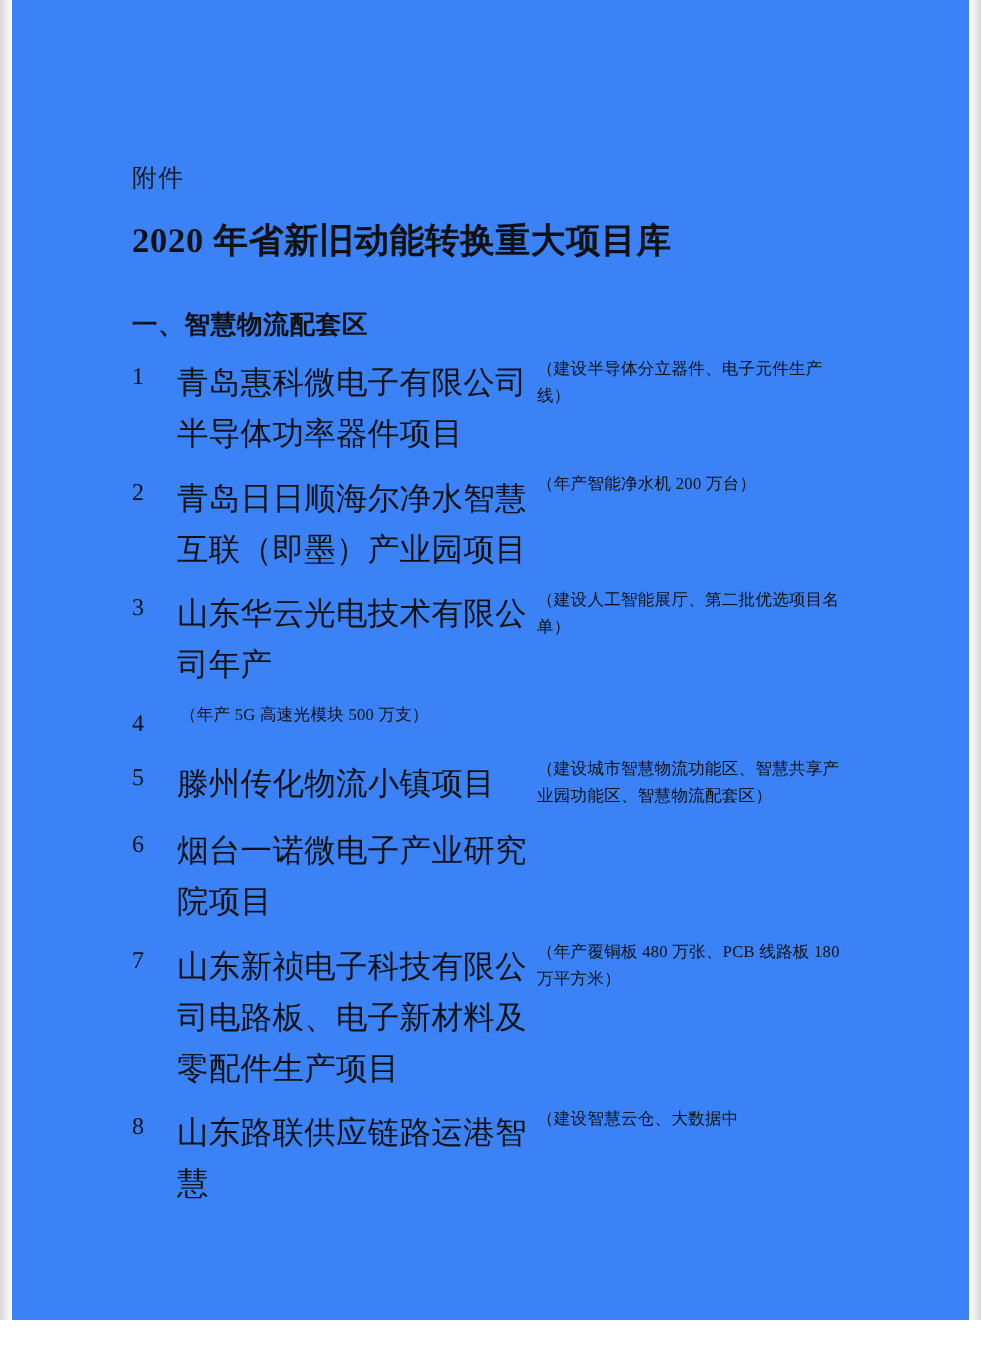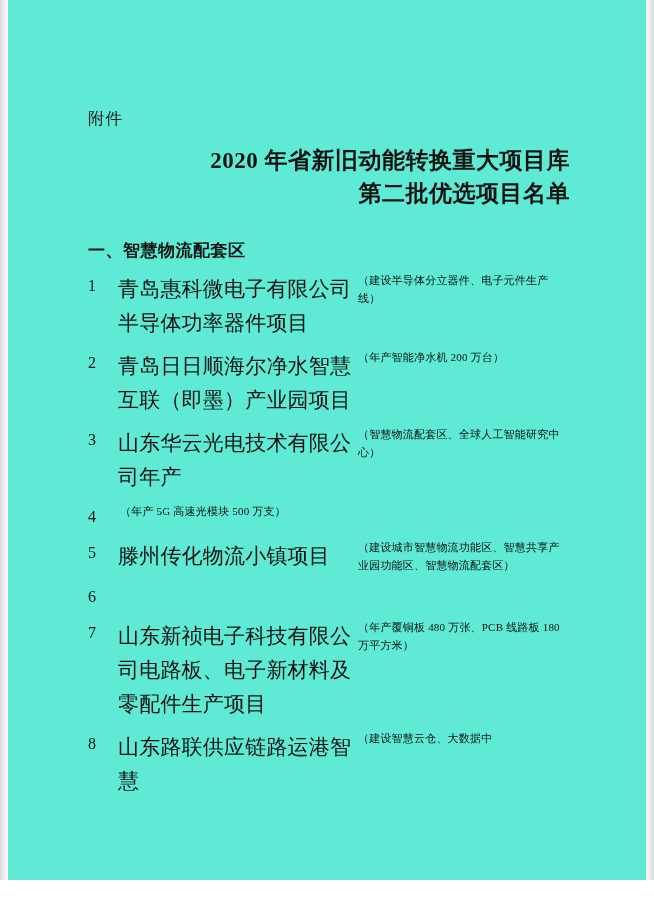--- a/index.html
+++ b/index.html
@@ -10,21 +10,21 @@
   body {
     width: 654px;
     height: 906px;
     overflow: hidden;
     font-family: "Liberation Serif", serif;
   }
   #page {
     position: relative;
     width: 654px;
     height: 906px;
-    background: #5eead4;
+    background: #3b82f6;
     box-sizing: border-box;
   }
   .edge-left {
     position: absolute;
     left: 0; top: 0; bottom: 0;
     width: 8px;
     background: linear-gradient(to right, #d8d8d8, #ffffff);
   }
   .edge-right {
     position: absolute;
@@ -38,21 +38,21 @@
     box-sizing: border-box;
   }
   .attach-label {
     font-size: 16.5px;
     letter-spacing: 1px;
     color: #1a1a1a;
     margin-bottom: 14px;
     font-family: "Liberation Serif", serif;
   }
   .doc-title {
-    text-align: right;
+    text-align: left;
     font-size: 23px;
     font-weight: bold;
     color: #111;
     line-height: 1.45;
     letter-spacing: 0.5px;
     margin: 0 0 0 0;
     font-family: "Liberation Serif", serif;
   }
   .doc-title .line2 {
     display: block;
@@ -106,56 +106,56 @@
 <div id="page">
   <div class="edge-left"></div>
   <div class="edge-right"></div>
 
   <div class="content">
 
     <div class="attach-label">附件</div>
 
     <div class="doc-title">
       <span class="line1">2020 年省新旧动能转换重大项目库</span>
-      <span class="line2">第二批优选项目名单</span>
     </div>
 
     <div class="section-head">一、智慧物流配套区</div>
 
     <div class="item">
       <div class="item-num">1</div>
       <div class="item-name">青岛惠科微电子有限公司半导体功率器件项目</div>
       <div class="item-desc">（建设半导体分立器件、电子元件生产线）</div>
     </div>
 
     <div class="item">
       <div class="item-num">2</div>
       <div class="item-name">青岛日日顺海尔净水智慧互联（即墨）产业园项目</div>
       <div class="item-desc">（年产智能净水机 200 万台）</div>
     </div>
 
     <div class="item">
       <div class="item-num">3</div>
       <div class="item-name">山东华云光电技术有限公司年产</div>
-      <div class="item-desc">（智慧物流配套区、全球人工智能研究中心）</div>
+      <div class="item-desc">（建设人工智能展厅、第二批优选项目名单）</div>
     </div>
 
     <div class="item">
       <div class="item-num">4</div>
       <div class="item-desc">（年产 5G 高速光模块 500 万支）</div>
     </div>
 
     <div class="item">
       <div class="item-num">5</div>
       <div class="item-name">滕州传化物流小镇项目</div>
       <div class="item-desc">（建设城市智慧物流功能区、智慧共享产业园功能区、智慧物流配套区）</div>
     </div>
 
     <div class="item">
       <div class="item-num">6</div>
+      <div class="item-name">烟台一诺微电子产业研究院项目</div>
     </div>
 
     <div class="item">
       <div class="item-num">7</div>
       <div class="item-name">山东新祯电子科技有限公司电路板、电子新材料及零配件生产项目</div>
       <div class="item-desc">（年产覆铜板 480 万张、PCB 线路板 180 万平方米）</div>
     </div>
 
     <div class="item">
       <div class="item-num">8</div>

